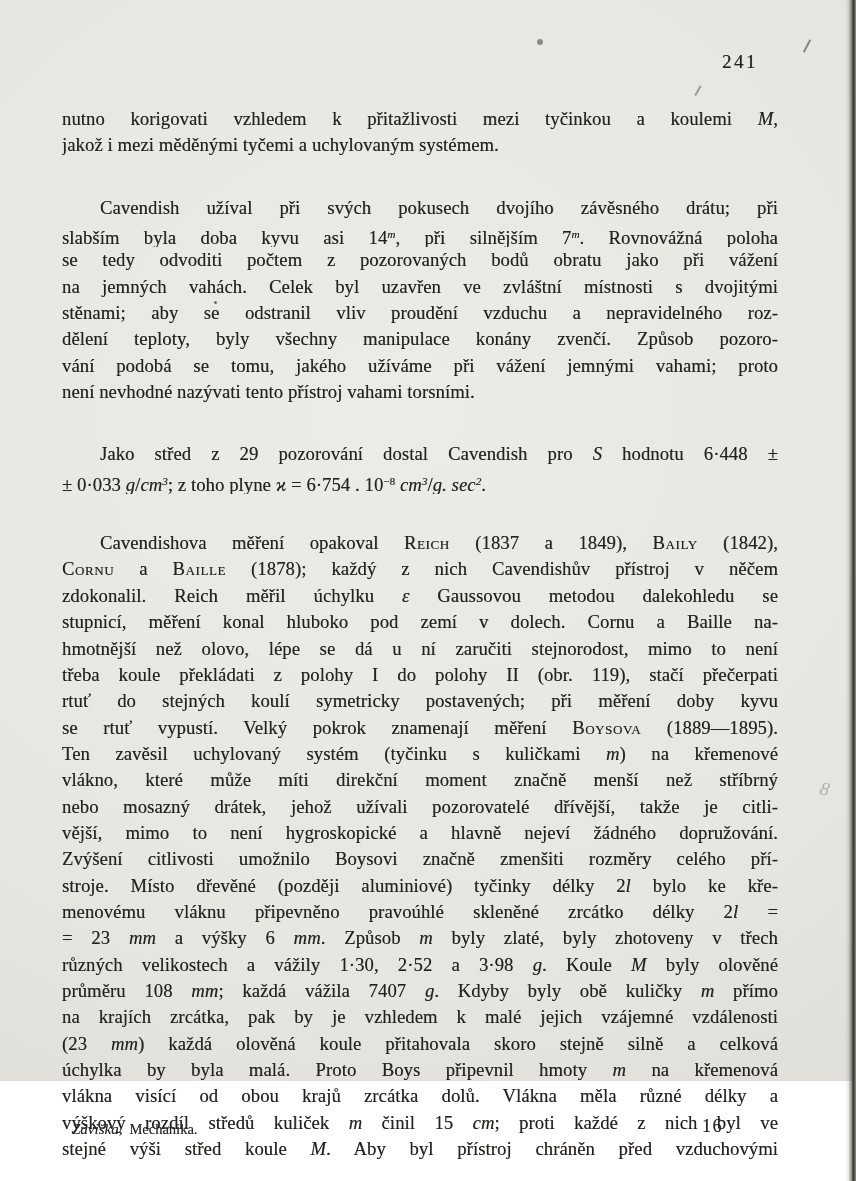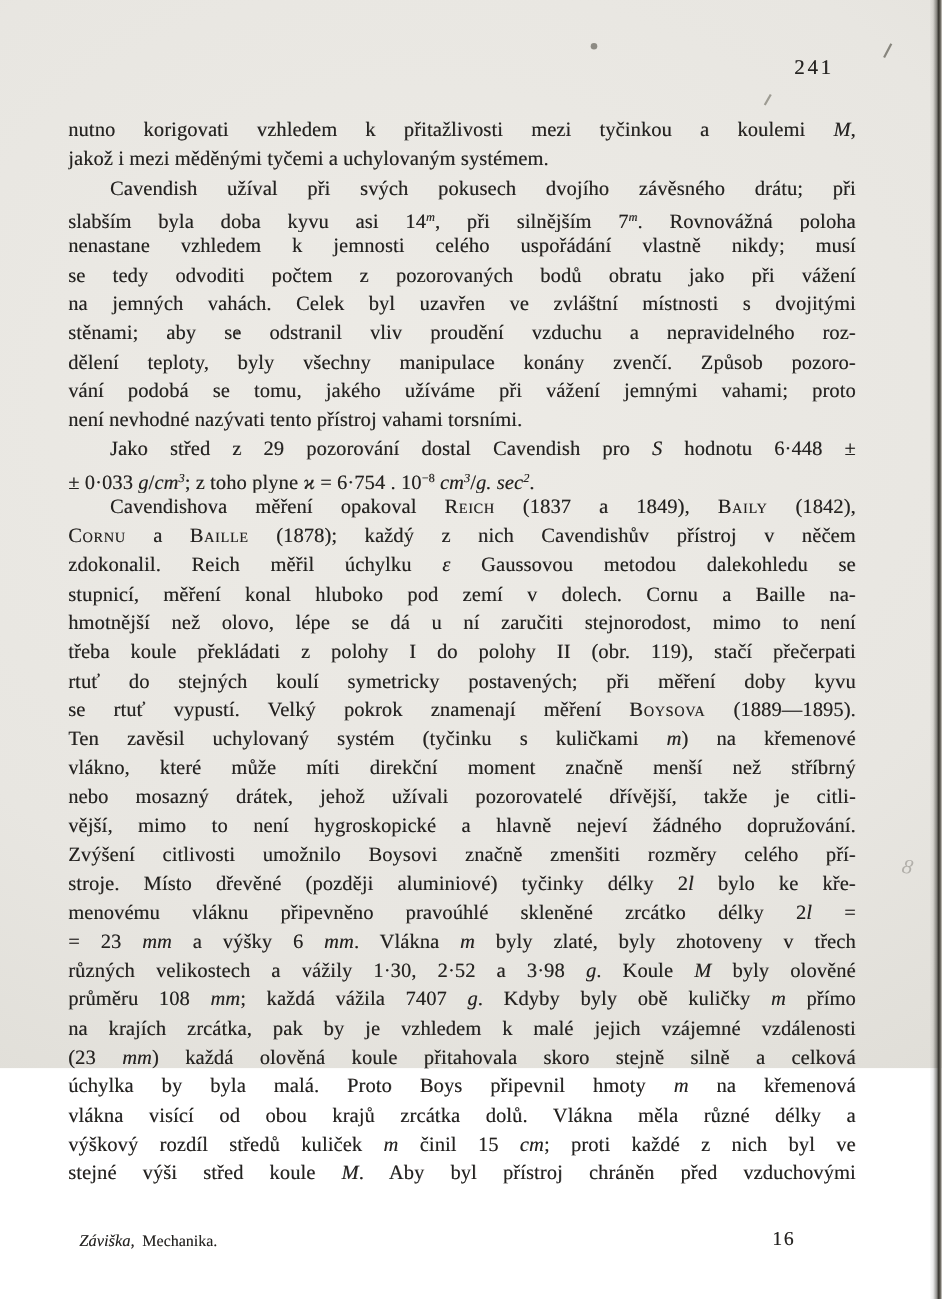--- a/index.html
+++ b/index.html
@@ -2,21 +2,21 @@
 <html><head>
 <meta charset="utf-8">
 <title>Scanned book page</title>
 <style>
   html,body{margin:0;padding:0;}
   body{
     width:856px;height:1181px;overflow:hidden;
     font-family:"Liberation Serif","DejaVu Serif",serif;
   }
   .page{
-    position:relative;width:856px;height:971px;
+    position:relative;width:856px;height:1081px;
     background:radial-gradient(ellipse 120% 90% at 45% 38%, #edebe6 0%, #e8e6e1 55%, #dbd9d2 100%);
     color:#242220;
   }
   .pagenum{
     position:absolute;left:722px;top:51px;
     font-size:19px;letter-spacing:2.5px;
     text-shadow:0.3px 0 rgba(36,34,32,0.55);
   }
   .textblock{
     position:absolute;left:62px;top:106px;width:716px;
@@ -25,21 +25,21 @@
   }
   .line{
     height:26.35px;line-height:26.35px;
     text-align:justify;
     text-align-last:justify;
     -moz-text-align-last:justify;
     overflow:hidden;white-space:nowrap;
   }
   .line{white-space:normal;font-family:Liberation Serif, serif;} 
   .line.end{text-align-last:left;-moz-text-align-last:left;}
-  .line.indent{padding-left:38px;}
+  .line.indent{padding-left:38px;margin-top:36px;}
   .i{font-style:italic;}
   .sc{font-variant:small-caps;letter-spacing:0.6px;}
   .sup{font-size:60%;vertical-align:0.55em;letter-spacing:0;}
   .footer-left{
     position:absolute;left:72px;top:1121px;font-size:15px;
     text-shadow:0.2px 0 rgba(36,34,32,0.4);
   }
   .footer-left .rest{margin-left:7px;font-size:14.5px;}
   .footer-right{
     position:absolute;left:702px;top:1116px;font-size:18px;letter-spacing:1.5px;
@@ -77,21 +77,20 @@
   <span class="speck2"></span>
   <span class="slash1"></span>
   <span class="slash2"></span>
   <span class="pencil-mark">8</span>
 
   <div class="textblock" id="textblock">
       <div class="line"><span>nutno korigovati vzhledem k přitažlivosti mezi tyčinkou a koulemi </span><span class="i">M</span><span>,</span></div>
       <div class="line end"><span>jakož i mezi měděnými tyčemi a uchylovaným systémem.</span></div>
       <div class="line indent"><span>Cavendish užíval při svých pokusech dvojího závěsného drátu; při</span></div>
       <div class="line"><span>slabším byla doba kyvu asi 14</span><span class="i sup">m</span><span>, při silnějším 7</span><span class="i sup">m</span><span>. Rovnovážná poloha</span></div>
-      <div class="line"><span>nenastane vzhledem k jemnosti celého uspořádání vlastně nikdy; musí</span></div>
       <div class="line"><span>se tedy odvoditi počtem z pozorovaných bodů obratu jako při vážení</span></div>
       <div class="line"><span>na jemných vahách. Celek byl uzavřen ve zvláštní místnosti s dvojitými</span></div>
       <div class="line"><span>stěnami; aby se odstranil vliv proudění vzduchu a nepravidelného roz-</span></div>
       <div class="line"><span>dělení teploty, byly všechny manipulace konány zvenčí. Způsob pozoro-</span></div>
       <div class="line"><span>vání podobá se tomu, jakého užíváme při vážení jemnými vahami; proto</span></div>
       <div class="line end"><span>není nevhodné nazývati tento přístroj vahami torsními.</span></div>
       <div class="line indent"><span>Jako střed z 29 pozorování dostal Cavendish pro </span><span class="i">S</span><span> hodnotu 6·448 ±</span></div>
       <div class="line end"><span>± 0·033 </span><span class="i">g</span><span>/</span><span class="i">cm</span><span class="i sup">3</span><span>; z toho plyne </span><span class="i">ϰ</span><span> = 6·754 . 10</span><span class="sup">−8</span><span> </span><span class="i">cm</span><span class="i sup">3</span><span>/</span><span class="i">g. sec</span><span class="i sup">2</span><span>.</span></div>
       <div class="line indent"><span>Cavendishova měření opakoval </span><span class="sc">Reich</span><span> (1837 a 1849), </span><span class="sc">Baily</span><span> (1842),</span></div>
       <div class="line"><span class="sc">Cornu</span><span> a </span><span class="sc">Baille</span><span> (1878); každý z nich Cavendishův přístroj v něčem</span></div>
@@ -101,21 +100,21 @@
       <div class="line"><span>třeba koule překládati z polohy I do polohy II (obr. 119), stačí přečerpati</span></div>
       <div class="line"><span>rtuť do stejných koulí symetricky postavených; při měření doby kyvu</span></div>
       <div class="line"><span>se rtuť vypustí. Velký pokrok znamenají měření </span><span class="sc">Boysova</span><span> (1889—1895).</span></div>
       <div class="line"><span>Ten zavěsil uchylovaný systém (tyčinku s kuličkami </span><span class="i">m</span><span>) na křemenové</span></div>
       <div class="line"><span>vlákno, které může míti direkční moment značně menší než stříbrný</span></div>
       <div class="line"><span>nebo mosazný drátek, jehož užívali pozorovatelé dřívější, takže je citli-</span></div>
       <div class="line"><span>vější, mimo to není hygroskopické a hlavně nejeví žádného dopružování.</span></div>
       <div class="line"><span>Zvýšení citlivosti umožnilo Boysovi značně zmenšiti rozměry celého pří-</span></div>
       <div class="line"><span>stroje. Místo dřevěné (později aluminiové) tyčinky délky 2</span><span class="i">l</span><span> bylo ke kře-</span></div>
       <div class="line"><span>menovému vláknu připevněno pravoúhlé skleněné zrcátko délky 2</span><span class="i">l</span><span> =</span></div>
-      <div class="line"><span>= 23 </span><span class="i">mm</span><span> a výšky 6 </span><span class="i">mm</span><span>. Vlákna </span><span class="i">m</span><span> byly zlaté, byly zhotoveny v třech</span></div>
+      <div class="line"><span>= 23 </span><span class="i">mm</span><span> a výšky 6 </span><span class="i">mm</span><span>. Způsob </span><span class="i">m</span><span> byly zlaté, byly zhotoveny v třech</span></div>
       <div class="line"><span>různých velikostech a vážily 1·30, 2·52 a 3·98 </span><span class="i">g</span><span>. Koule </span><span class="i">M</span><span> byly olověné</span></div>
       <div class="line"><span>průměru 108 </span><span class="i">mm</span><span>; každá vážila 7407 </span><span class="i">g</span><span>. Kdyby byly obě kuličky </span><span class="i">m</span><span> přímo</span></div>
       <div class="line"><span>na krajích zrcátka, pak by je vzhledem k malé jejich vzájemné vzdálenosti</span></div>
       <div class="line"><span>(23 </span><span class="i">mm</span><span>) každá olověná koule přitahovala skoro stejně silně a celková</span></div>
       <div class="line"><span>úchylka by byla malá. Proto Boys připevnil hmoty </span><span class="i">m</span><span> na křemenová</span></div>
       <div class="line"><span>vlákna visící od obou krajů zrcátka dolů. Vlákna měla různé délky a</span></div>
       <div class="line"><span>výškový rozdíl středů kuliček </span><span class="i">m</span><span> činil 15 </span><span class="i">cm</span><span>; proti každé z nich byl ve</span></div>
       <div class="line"><span>stejné výši střed koule </span><span class="i">M</span><span>. Aby byl přístroj chráněn před vzduchovými</span></div>
     </div>
 

